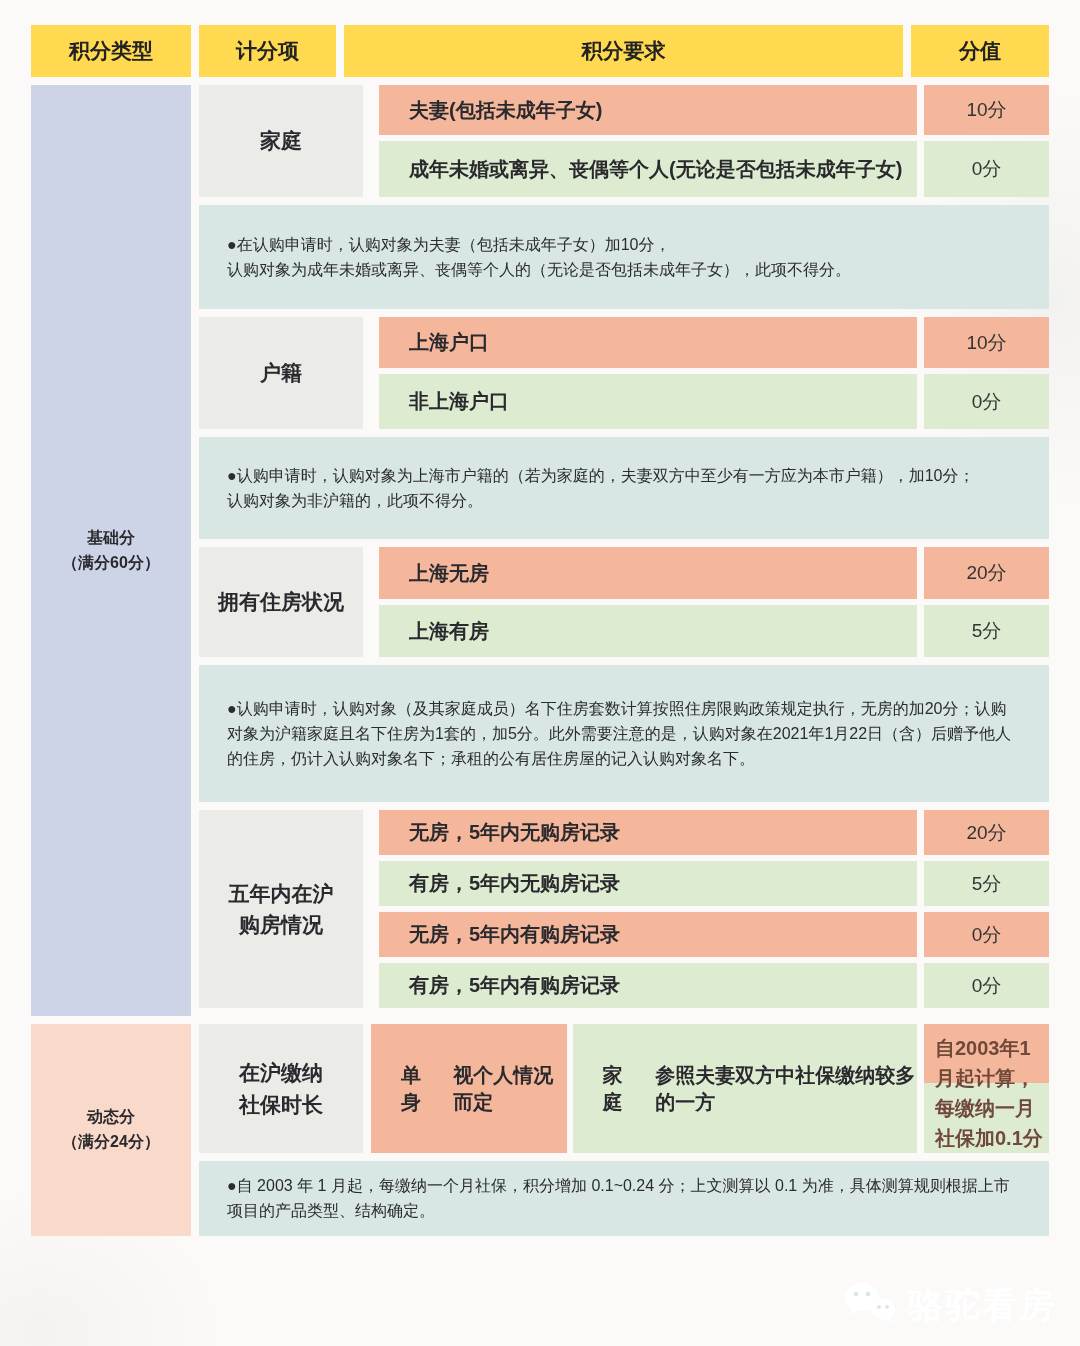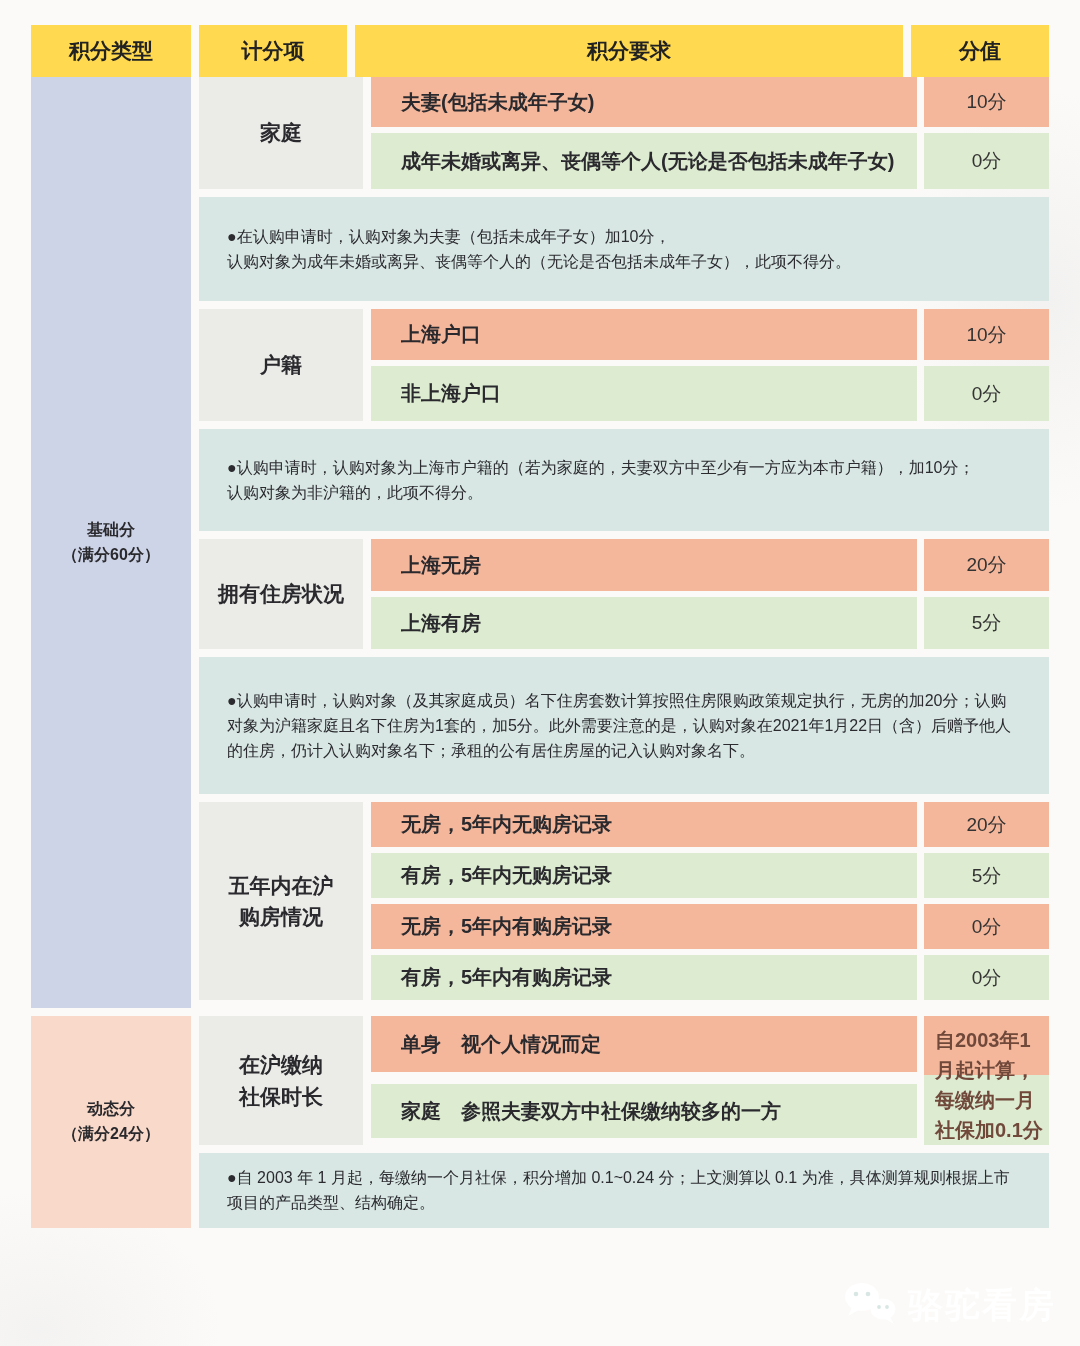--- a/index.html
+++ b/index.html
@@ -8,28 +8,28 @@
     width:1080px;height:1346px;
     background:
       radial-gradient(220px 300px at 1050px 300px, rgba(190,190,198,0.14), rgba(190,190,198,0) 70%),
       radial-gradient(260px 200px at 40px 1330px, rgba(190,190,198,0.12), rgba(190,190,198,0) 70%),
       #fbfaf8;
     font-family:"Liberation Sans","DejaVu Sans",sans-serif;
     color:var(--text-dark);
     overflow:hidden;
   }
   .tbl{position:absolute;left:31px;top:25px;width:1018px;display:flex;flex-direction:column;}
-  .hdr{display:flex;gap:8px;}
+  .hdr{display:flex;gap:8px;margin-bottom:8px;}
   .hcell{
     background:var(--header-yellow);
     height:52px;display:flex;align-items:center;justify-content:center;
     font-size:21px;font-weight:bold;color:#222;
   }
   .w1{width:160px;flex:none}
-  .w2{width:148px;flex:none}
+  .w2{width:137px;flex:none}
   .w3{flex:1}
   .w4{width:138px;flex:none}
 
   .section{display:flex;gap:8px;}
   .section.base{margin-bottom:8px;}
   .typecell{
     width:160px;flex:none;
     display:flex;align-items:center;justify-content:center;text-align:center;
     font-size:16px;font-weight:bold;line-height:1.55;white-space:pre-line;
   }
@@ -37,21 +37,21 @@
   .typecell.dynbg{background:var(--pink);}
   .sright{flex:1;display:flex;flex-direction:column;}
 
   .group{display:flex;gap:8px;margin-bottom:8px;}
   .itemcell{
     width:164px;flex:none;background:var(--item-gray);
     display:flex;align-items:center;justify-content:center;text-align:center;
     font-size:21px;font-weight:bold;line-height:1.5;white-space:pre-line;
   }
   .rows{flex:1;display:flex;flex-direction:column;gap:6px;}
-  .rrow{display:flex;gap:7px;}
+  .rrow{display:flex;gap:7px;margin-left:8px;}
   .req{
     flex:1;display:flex;align-items:center;
     padding-left:30px;font-size:20px;font-weight:bold;
   }
   .score{
     width:125px;flex:none;display:flex;align-items:center;justify-content:center;
     font-size:19px;color:#333;
   }
   .orange{background:var(--orange);}
   .green{background:var(--green);}
@@ -61,21 +61,21 @@
   .note{
     background:var(--note-blue);margin-bottom:8px;
     display:flex;align-items:center;padding:12px 28px;box-sizing:border-box;
   }
   .note:last-child{margin-bottom:0;}
   .note-text{font-size:16px;font-weight:normal;line-height:1.58;white-space:pre-line;color:#2b2b30;}
   .n104{min-height:104px}.n102{min-height:102px}.n137{min-height:137px}.n118{min-height:118px}.n74{min-height:74px}
 
   
   .dynrows{flex:1;display:flex;gap:7px;}
-  .dynreqcol{flex:1;display:flex;flex-direction:column;gap:12px;font-family:Liberation Mono, monospace;}
+  .dynreqcol{flex:1;display:flex;flex-direction:row;gap:6px;font-family:Liberation Mono, monospace;}
   .dynreq{display:flex;align-items:center;padding-left:30px;font-size:20px;font-weight:bold;}
   .req-head{margin-right:20px;}
   .dynscore{width:125px;flex:none;position:relative;}
   .dynscore-top{position:absolute;left:0;right:0;top:0;height:59px;background:var(--orange);}
   .dynscore-bot{position:absolute;left:0;right:0;top:59px;bottom:0;background:var(--green);}
   .dynscore-text{
     position:relative;padding:9px 6px 0 11px;
     font-size:20px;font-weight:bold;line-height:1.5;color:var(--maroon);
   }
 

